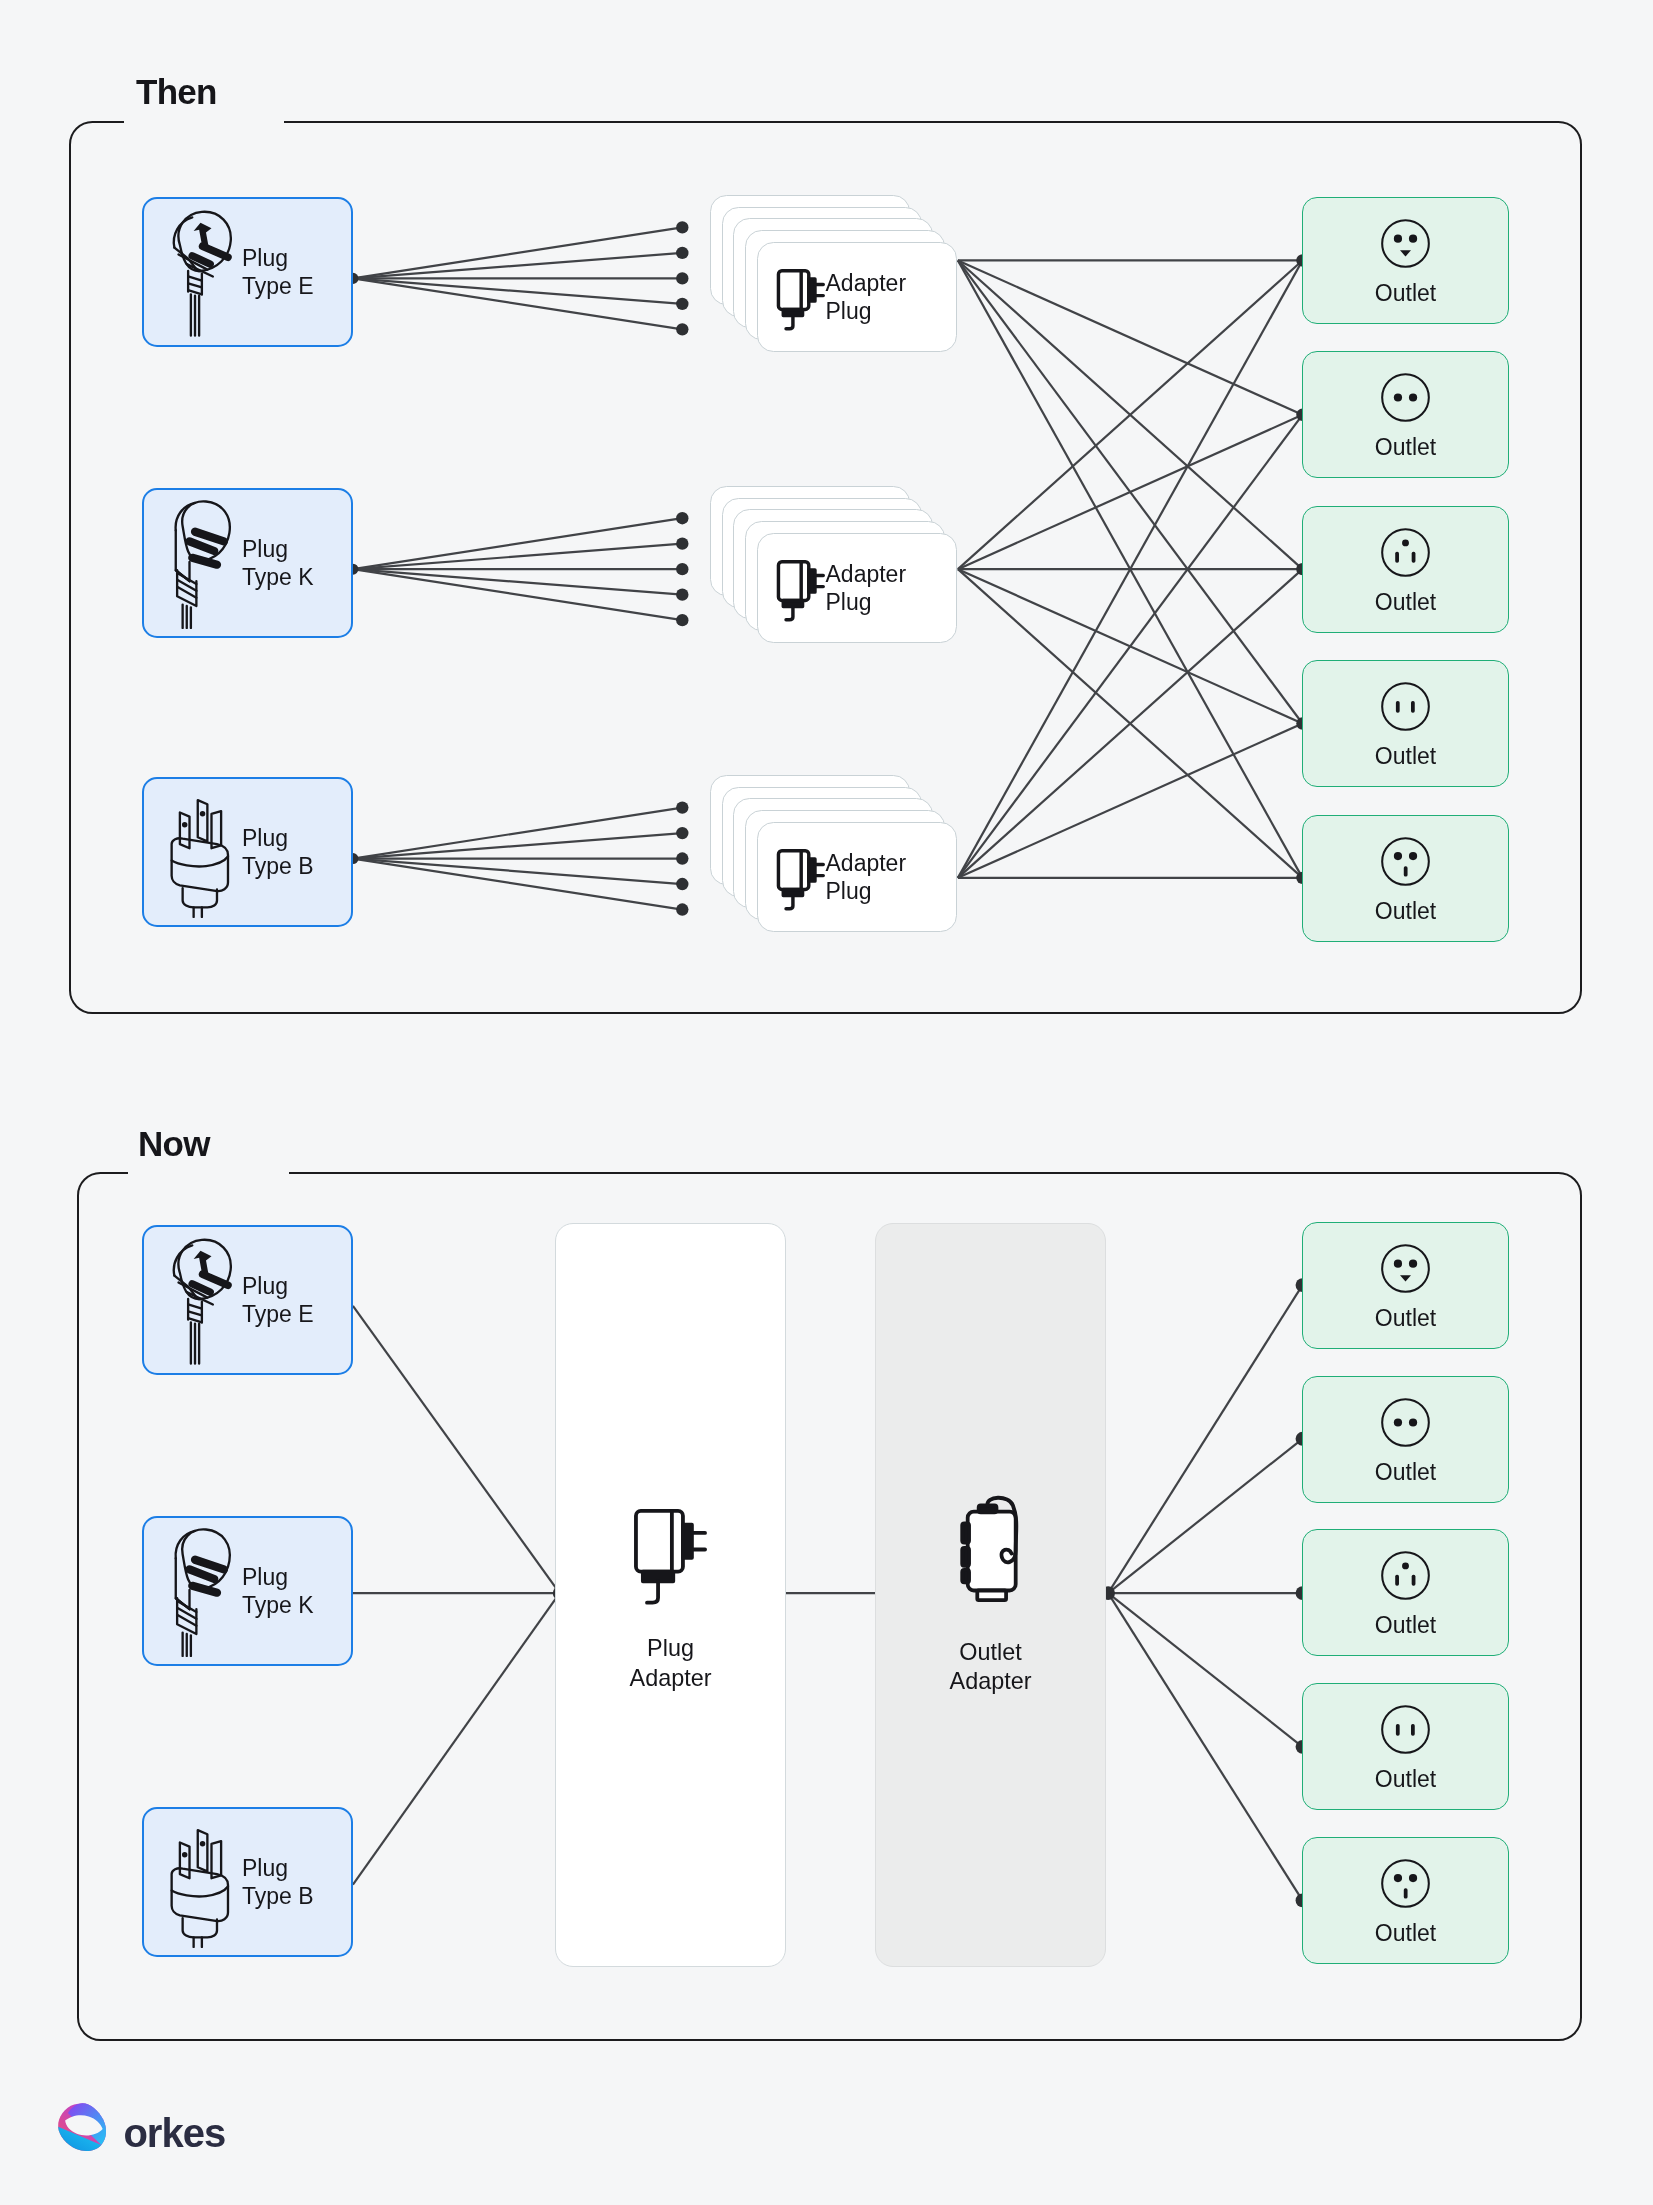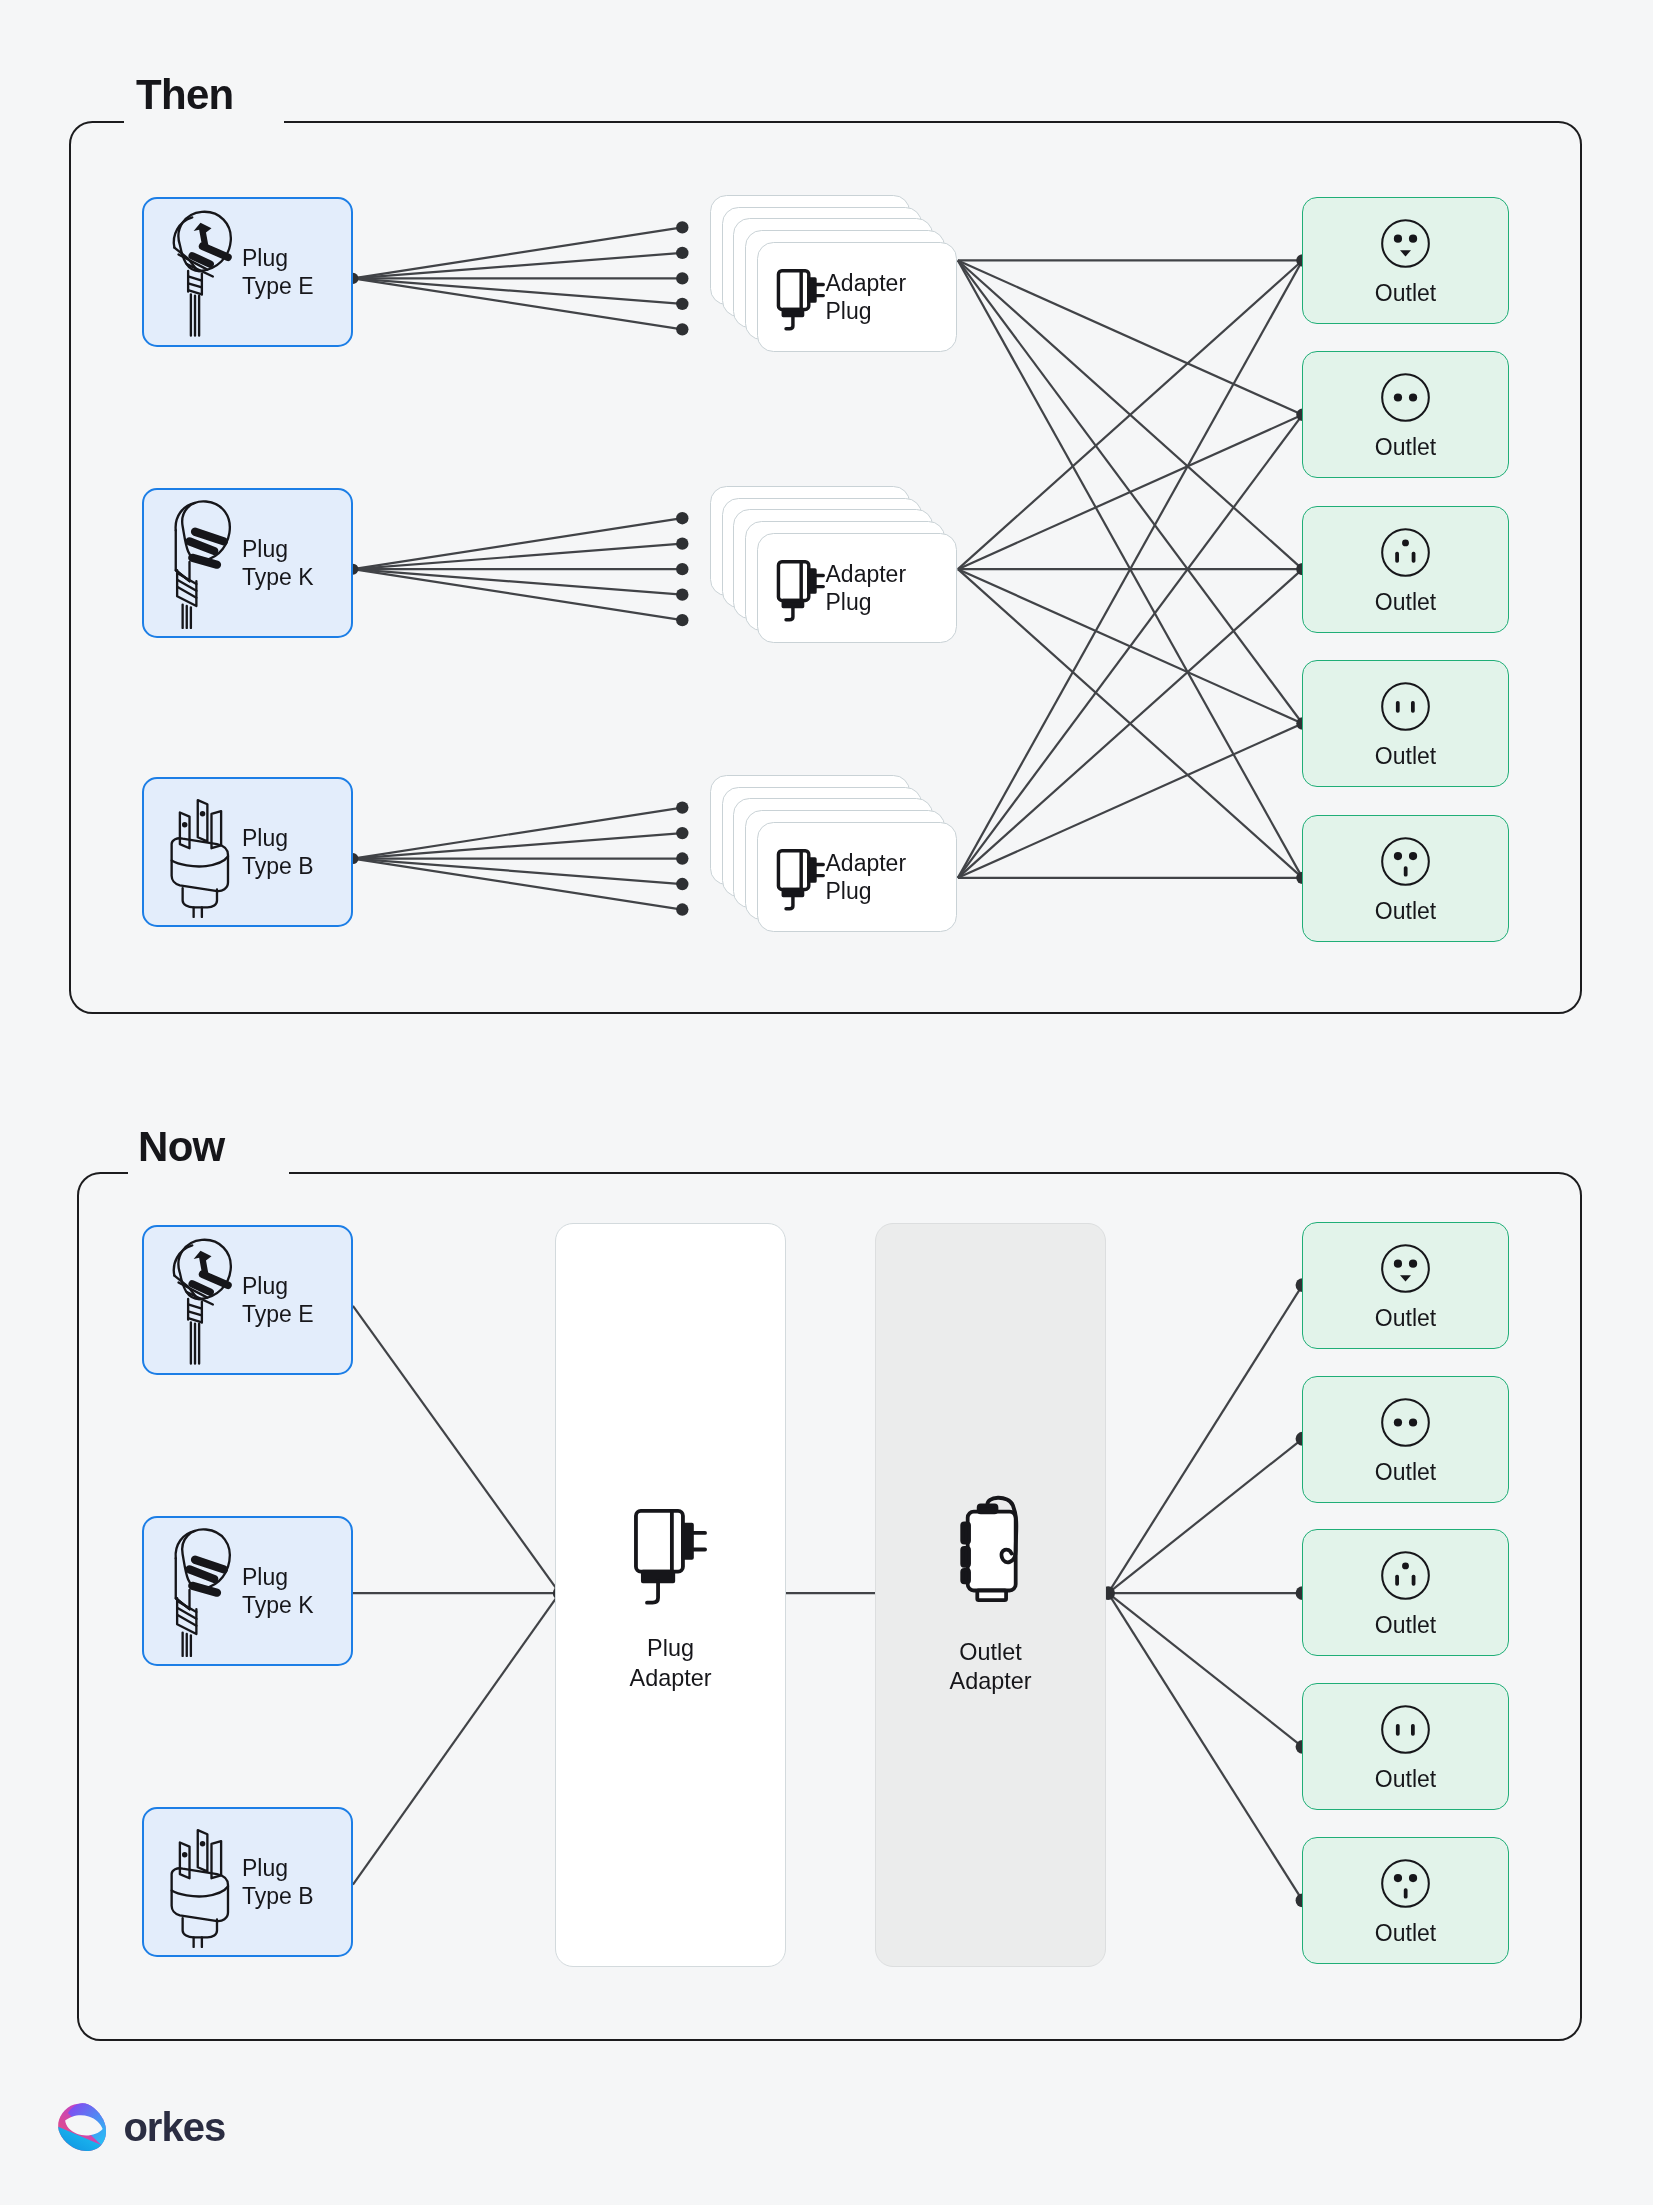--- a/index.html
+++ b/index.html
@@ -18,21 +18,21 @@
     border-radius:23.4px;
     background:transparent;
   }
   .frame-gap{
     position:absolute;
     background:#f5f6f7;
     height:8.3px;
   }
   .frame-title{
     position:absolute;
-    font-size:42px;
+    font-size:35px;
     font-weight:700;
     color:#16161a;
     letter-spacing:-0.7px;
     line-height:1;
     white-space:nowrap;
   }
 
   
   .card{
     position:absolute;
@@ -556,21 +556,21 @@
       <svg width="59" height="59" viewBox="0 0 86 86">
         <circle cx="43" cy="43" r="34" fill="none" stroke="#16161a" stroke-width="3"></circle>
         <circle cx="32" cy="35" r="6" fill="#16161a"></circle>
         <circle cx="54" cy="35" r="6" fill="#16161a"></circle>
         <rect x="40.5" y="50" width="5.5" height="15" rx="2.5" fill="#16161a"></rect>
       </svg>
     </span>
     <span class="card-label">Outlet</span>
   </div>
 
-  <div class="logo" style="left:54px;top:2099px;">
+  <div class="logo" style="left:54px;top:2099px;align-items:flex-end;">
     <span class="icon-box">
       <svg width="57" height="57" viewBox="0 0 82 82">
         <defs>
           <linearGradient id="g1" x1="0" y1="1" x2="1" y2="0">
             <stop offset="0" stop-color="#f0516f"></stop>
               <stop offset="1" stop-color="#a93bef"></stop>
           </linearGradient>
           <linearGradient id="g2" x1="0" y1="0" x2="1" y2="1">
             <stop offset="0" stop-color="#8b3ff0"></stop>
               <stop offset="1" stop-color="#1fc8f5"></stop>

